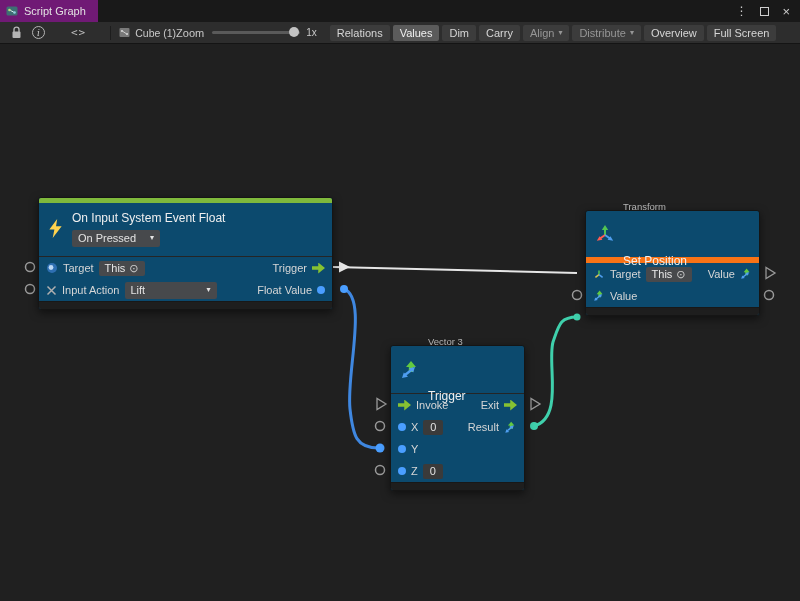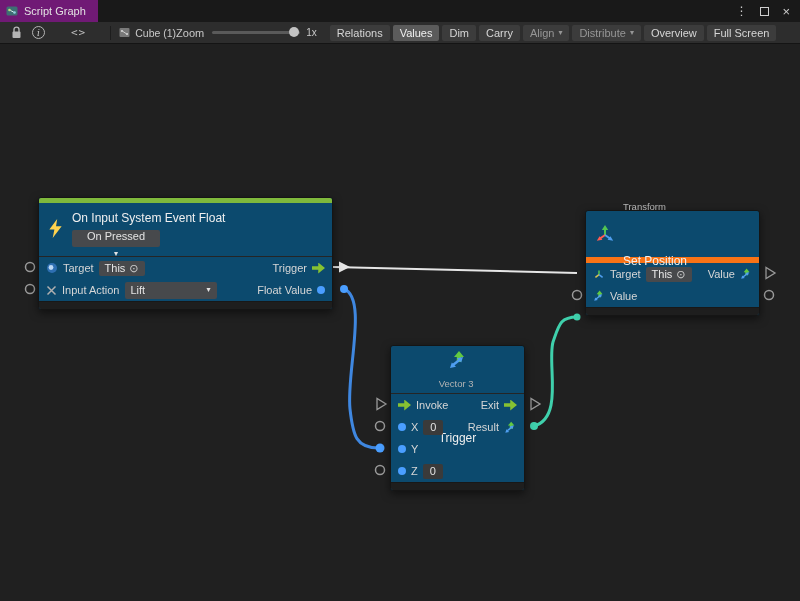--- a/index.html
+++ b/index.html
@@ -55,21 +55,21 @@
 
   
   .node-event { left:38px; top:153px; width:295px; }
   .event-bar { height:5px; background:#7fb93c; border-radius:2px 2px 0 0; }
   .event-header { height:54px; display:flex; align-items:center; gap:9px; padding:4px 10px 6px 9px; border-bottom:1px solid #252525; }
   .event-title { font-size:12px; color:#efefef; margin-bottom:5px; }
   .ia-dd { width:92px; }
 
   
   .node-vector3 { left:390px; top:301px; width:135px; }
-  .v-header { height:48px; display:flex; align-items:center; gap:8px; padding:4px 9px; border-bottom:1px solid #252525;flex-direction:column; }
+  .v-header { height:48px; display:flex; align-items:center; gap:8px; padding:4px 9px; border-bottom:1px solid #252525; }
   .type-label { font-size:9.5px; color:#b3b3b3; margin-bottom:2px; }
   .node-title { font-size:12px; color:#efefef;margin-top:42px; }
 
   
   .node-transform { left:585px; top:166px; width:175px; }
   .t-header { height:52px; display:flex; align-items:center; gap:8px; padding:4px 9px; border-bottom:6px solid #f97316; }
 </style>
 </head>
 <body>
 
@@ -165,21 +165,21 @@
   <div class="node node-event">
     <div class="event-bar"></div>
     <div class="event-header">
       <span style="display:inline-flex;">
         <svg width="15" height="19" viewBox="0 0 13 17">
             <polygon points="8,0 1,9.5 5.5,9.5 4,17 12,6.5 7,6.5" fill="#ffd34e"></polygon>
           </svg>
       </span>
       <div>
         <div class="event-title">On Input System Event Float</div>
-        <div class="dropdown-pill" style="width:88px;flex-direction:column;">
+        <div class="dropdown-pill" style="width:88px;">
           <span>On Pressed</span>
           <span class="caret">▾</span>
         </div>
       </div>
     </div>
     <div class="node-row">
       <span style="display:inline-flex;">
         <svg width="12" height="12" viewBox="0 0 12 12">
             <circle cx="6" cy="6" r="5" fill="#2e6fb2"></circle>
             <circle cx="5" cy="5.5" r="2.4" fill="#bcd9f5"></circle>

